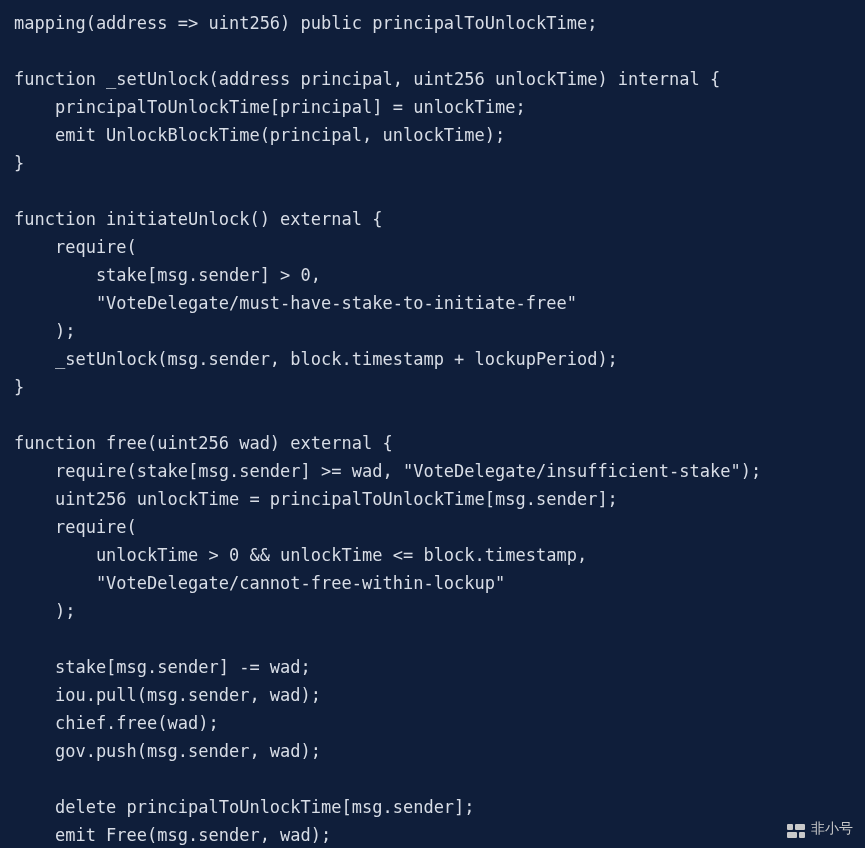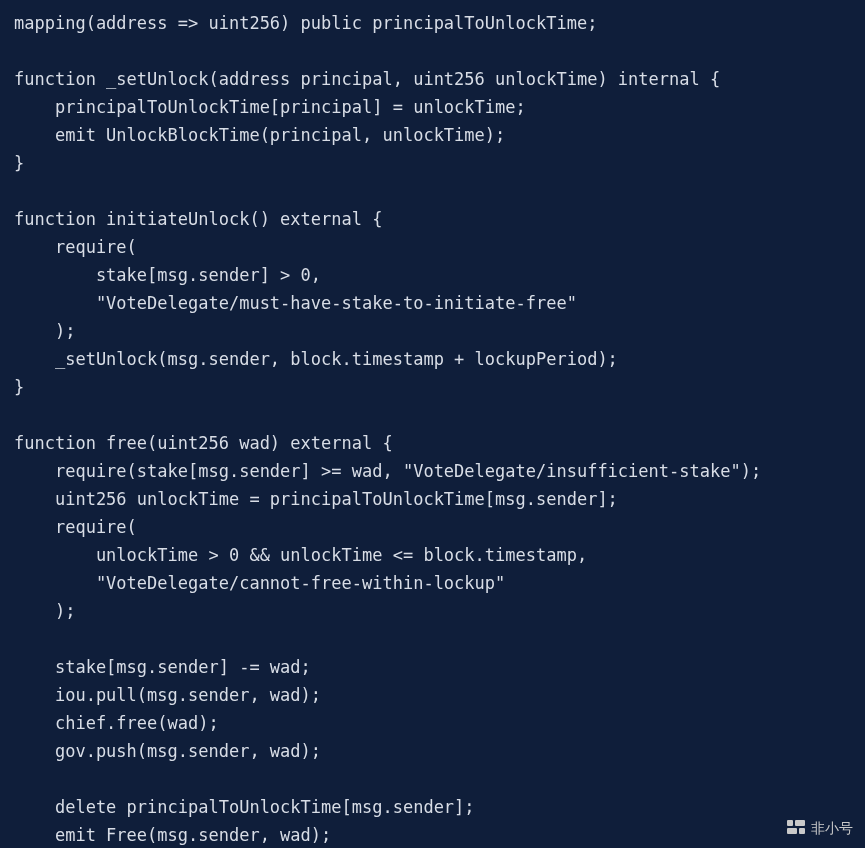--- a/index.html
+++ b/index.html
@@ -18,21 +18,21 @@
     font-size: 17px;
     line-height: 26px;
     color: #d8dde6;
     white-space: pre;
   }
   .watermark {
     position: absolute;
     right: 12px;
     bottom: 10px;
     display: flex;
-    align-items: flex-start;
+    align-items: flex-end;
     gap: 6px;
     color: #c9c9c9;
   }
   .wm-dots {
     display: inline-flex;
     flex-direction: column;
     gap: 2px;
     align-items: flex-end;
   }
   .wm-row {

